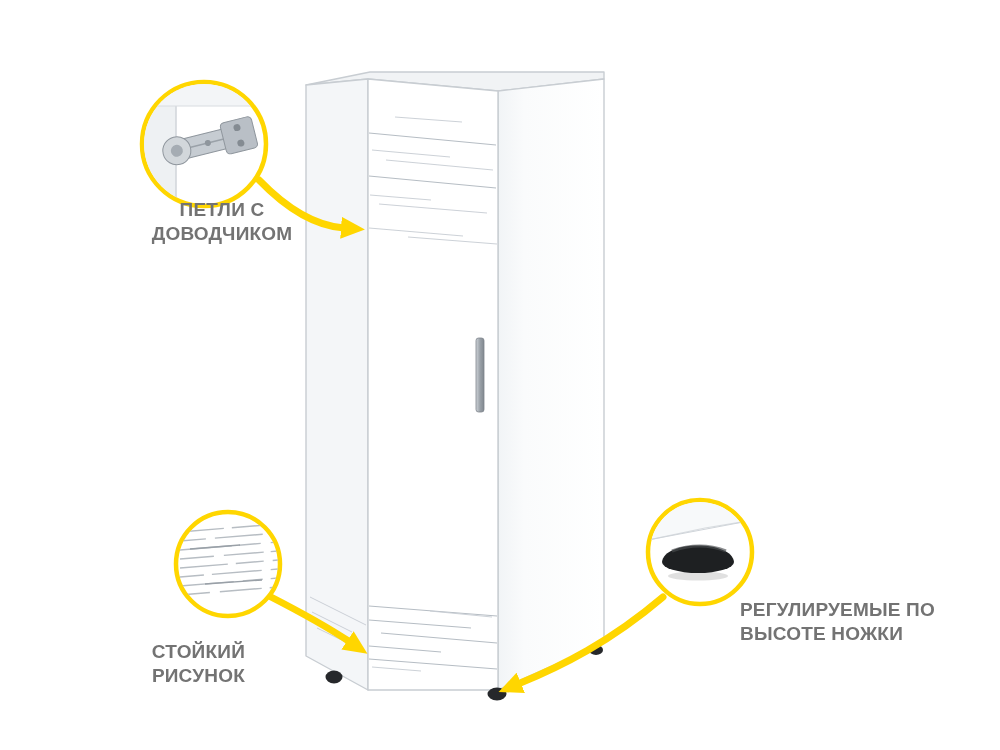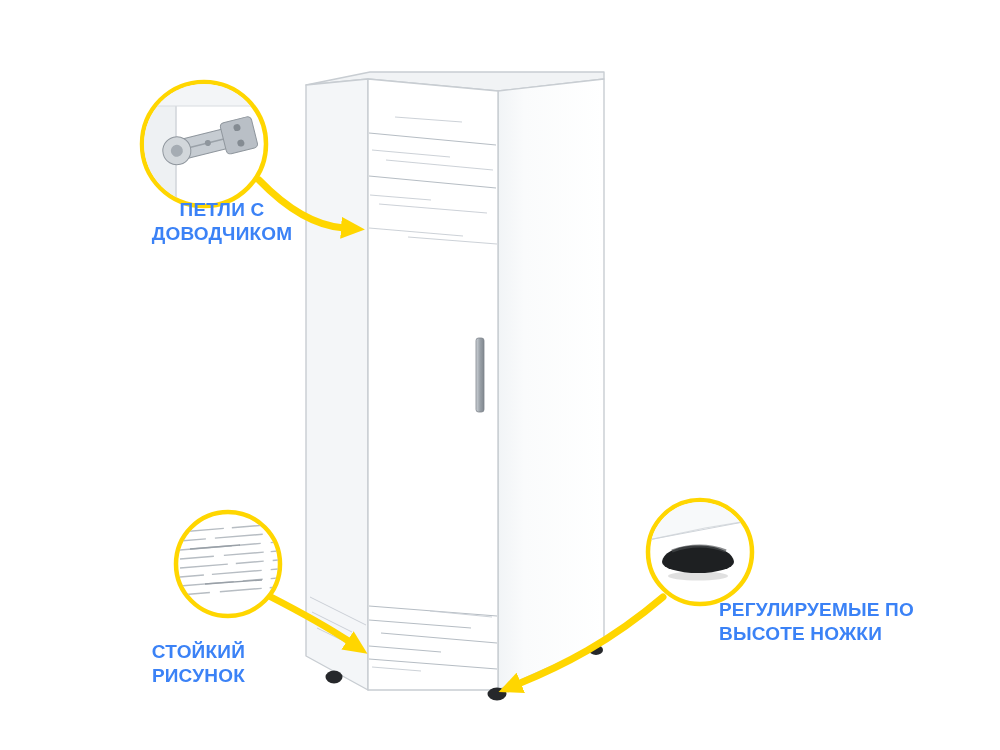--- a/index.html
+++ b/index.html
@@ -9,26 +9,26 @@
     background:#ffffff;
     overflow:hidden;
     font-family:"Liberation Sans", sans-serif;
   }
   .scene svg{position:absolute;left:0;top:0;}
   .callout-label{
     position:absolute;
     font-weight:700;
     font-size:19px;
     line-height:1.24;
-    color:#3b82f6;
+    color:#737373;
     letter-spacing:.2px;
   }
   .label-hinges{left:132px;top:198px;width:180px;text-align:center;}
   .label-pattern{left:127px;top:640px;width:118px;text-align:right;}
-  .label-legs{left:719px;top:598px;width:210px;text-align:left;}
+  .label-legs{left:740px;top:598px;width:210px;text-align:left;}
 </style>
 </head>
 <body>
 
 <div class="scene">
 
   <svg width="1000" height="750" viewBox="0 0 1000 750">
     <defs>
       <marker id="ah" markerUnits="userSpaceOnUse" markerWidth="26" markerHeight="22" refX="3" refY="11" orient="auto">
         <path d="M0,0 L24,11 L0,22 Z" fill="#ffd600"></path>

